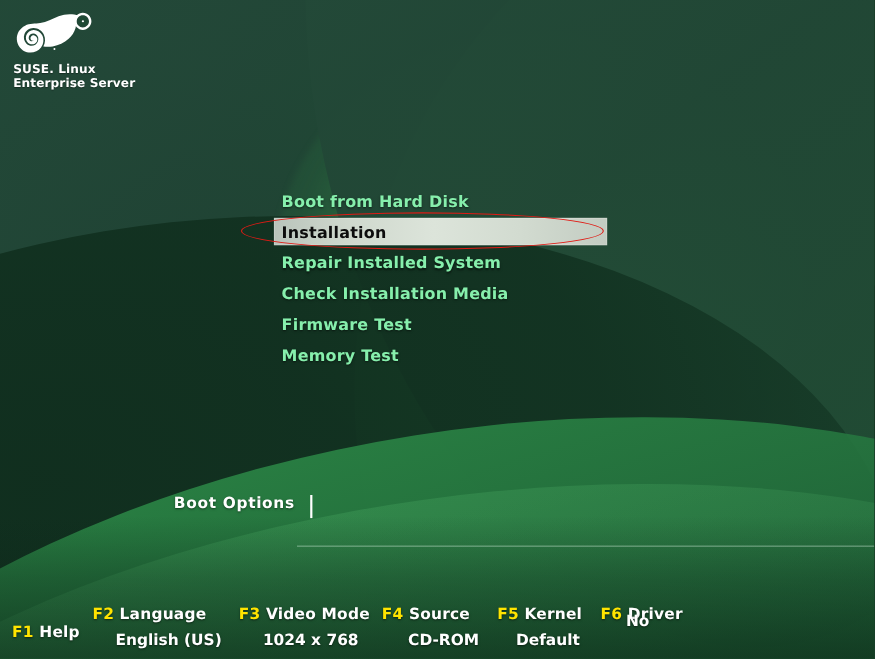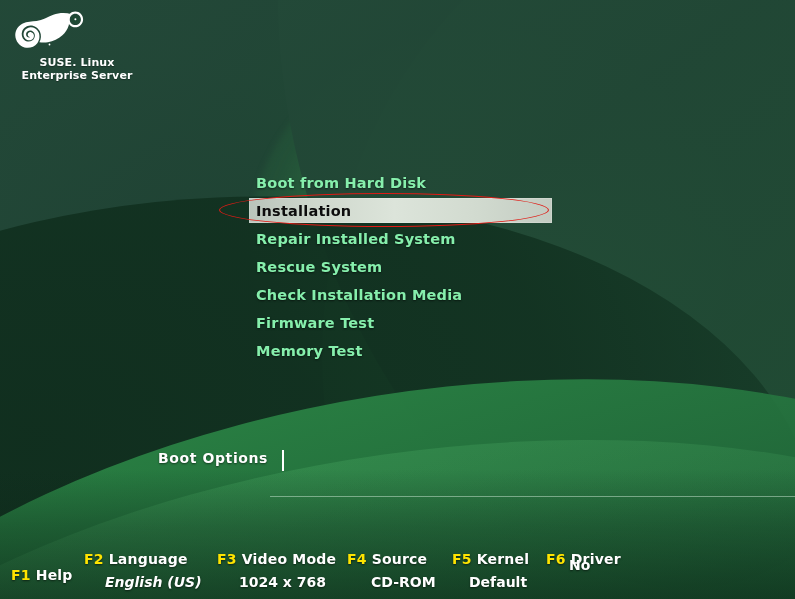--- a/index.html
+++ b/index.html
@@ -120,21 +120,20 @@
   .logo-mark { width: 78px; height: 44px; display: block; }
   .logo-text {
     margin-top: 4px;
     color: #ffffff;
     font-size: 11px;
     font-weight: bold;
     line-height: 13px;
     letter-spacing: 0.1px;
     white-space: pre-line;
     text-shadow: 0 1px 1px rgba(0,0,0,0.35);
-    text-align: center;
   }
 
   
   .menu {
     position: absolute;
     left: 249px;
     top: 169px;
     width: 300px;
   }
   .menu-row {
@@ -295,23 +294,20 @@
     <div class="menu-row">
       <span class="menu-label">Boot from Hard Disk</span>
     </div>
     <div class="menu-row selected">
       <span class="menu-label">Installation</span>
     </div>
     <div class="menu-row">
       <span class="menu-label">Repair Installed System</span>
     </div>
     <div class="menu-row">
-      <span class="menu-label">Rescue System</span>
-    </div>
-    <div class="menu-row">
       <span class="menu-label">Check Installation Media</span>
     </div>
     <div class="menu-row">
       <span class="menu-label">Firmware Test</span>
     </div>
     <div class="menu-row">
       <span class="menu-label">Memory Test</span>
     </div>
   </div>
 
@@ -338,20 +334,20 @@
     <div class="fkey fkey-top" style="left:347px; top:2px;">
       <span class="fkey-key">F4</span><span class="fkey-name">Source</span>
     </div>
     <div class="fkey fkey-top" style="left:452px; top:2px;">
       <span class="fkey-key">F5</span><span class="fkey-name">Kernel</span>
     </div>
     <div class="fkey fkey-top" style="left:546px; top:2px;text-align:right;">
       <span class="fkey-key">F6</span><span class="fkey-name">Driver</span>
     </div>
 
-    <div class="fkey-value" style="left:105px; top:25px;font-style:italic;">English (US)</div>
+    <div class="fkey-value" style="left:105px; top:25px;">English (US)</div>
     <div class="fkey-value" style="left:239px; top:25px;">1024 x 768</div>
     <div class="fkey-value" style="left:371px; top:25px;">CD-ROM</div>
     <div class="fkey-value" style="left:469px; top:25px;">Default</div>
     <div class="fkey-value" style="left:569px; top:8px;">No</div>
   </div>
 
 </div>
 
 </body></html>

